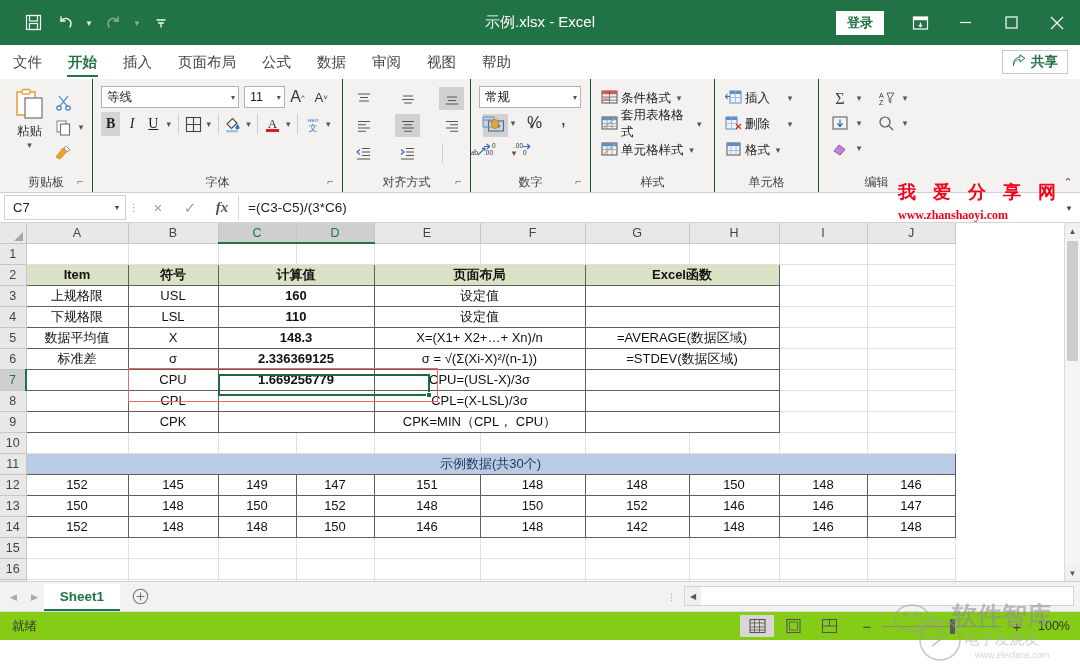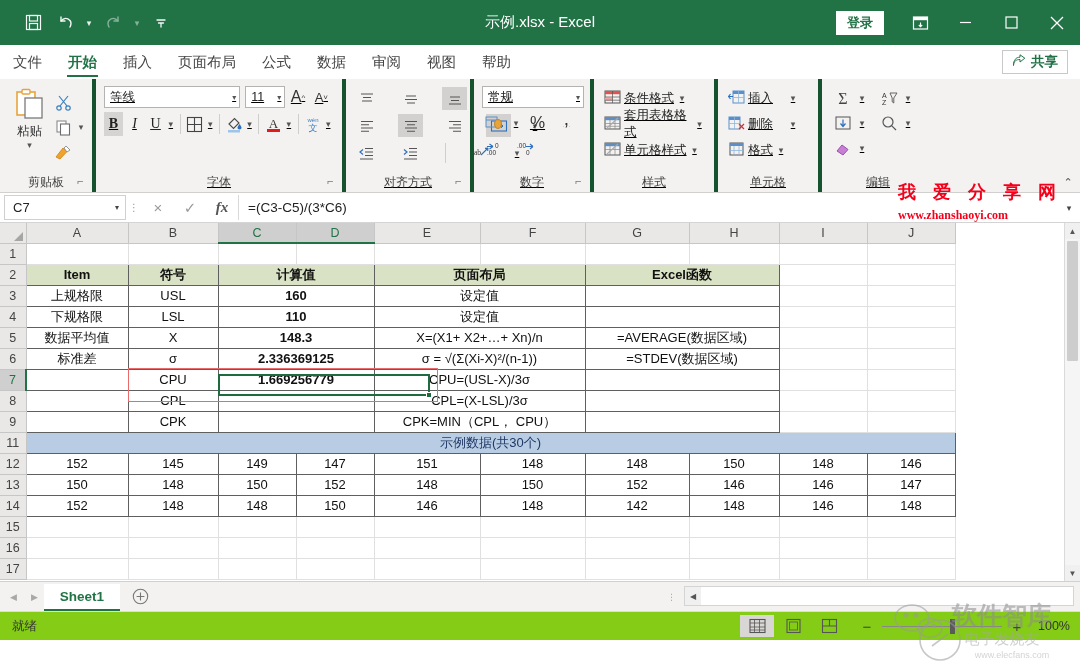--- a/index.html
+++ b/index.html
@@ -60,21 +60,21 @@
     border:1px solid #c8c8c8; padding:2px 9px; font-size:13.5px; color:#217346;
     font-weight:bold; cursor:pointer; align-self:center; background:#fff;
   }
 
   
   .ribbon{
     height:114px; background:#f3f2f1; border-bottom:1px solid #d2d0ce;
     display:flex; align-items:stretch; position:relative;
   }
   .rgroup{ display:flex; flex-direction:column; position:relative; padding:3px 0 0 0; }
-  .rgroup + .rgroup{ border-left:4px solid #14532d;text-decoration:underline; }
+  .rgroup + .rgroup{ border-left:1px solid #14532d; }
   .rbody{ flex:1; display:flex; align-items:flex-start; padding:4px 6px 0 8px; }
   .rlabel{
     height:19px; font-size:12px; color:#444; text-align:center; line-height:19px;
     position:relative;
   }
   .rlabel .dlg{
     position:absolute; right:6px; top:3px; width:11px; height:11px;
     color:#777; font-size:11px; line-height:11px;
   }
 
@@ -884,20 +884,33 @@
       <td class="rh">9</td>
       <td class="cell bx ctr"></td>
       <td class="cell bx ctr">CPK</td>
       <td class="cell bx ctr bold" colspan="2"></td>
       <td class="cell bx ctr" colspan="2">CPK=MIN（CPL， CPU）</td>
       <td class="cell bx ctr" colspan="2"></td>
       <td class="cell"></td>
       <td class="cell"></td>
     </tr>
 
+    <tr>
+      <td class="rh">10</td>
+      <td class="cell"></td>
+      <td class="cell"></td>
+      <td class="cell"></td>
+      <td class="cell"></td>
+      <td class="cell"></td>
+      <td class="cell"></td>
+      <td class="cell"></td>
+      <td class="cell"></td>
+      <td class="cell"></td>
+      <td class="cell"></td>
+    </tr>
 
     <tr>
       <td class="rh">11</td>
       <td class="cell bx blue11" colspan="10">示例数据(共30个)</td>
     </tr>
 
     <tr>
       <td class="rh">12</td>
       <td class="cell bx ctr">152</td>
       <td class="cell bx ctr">145</td>

